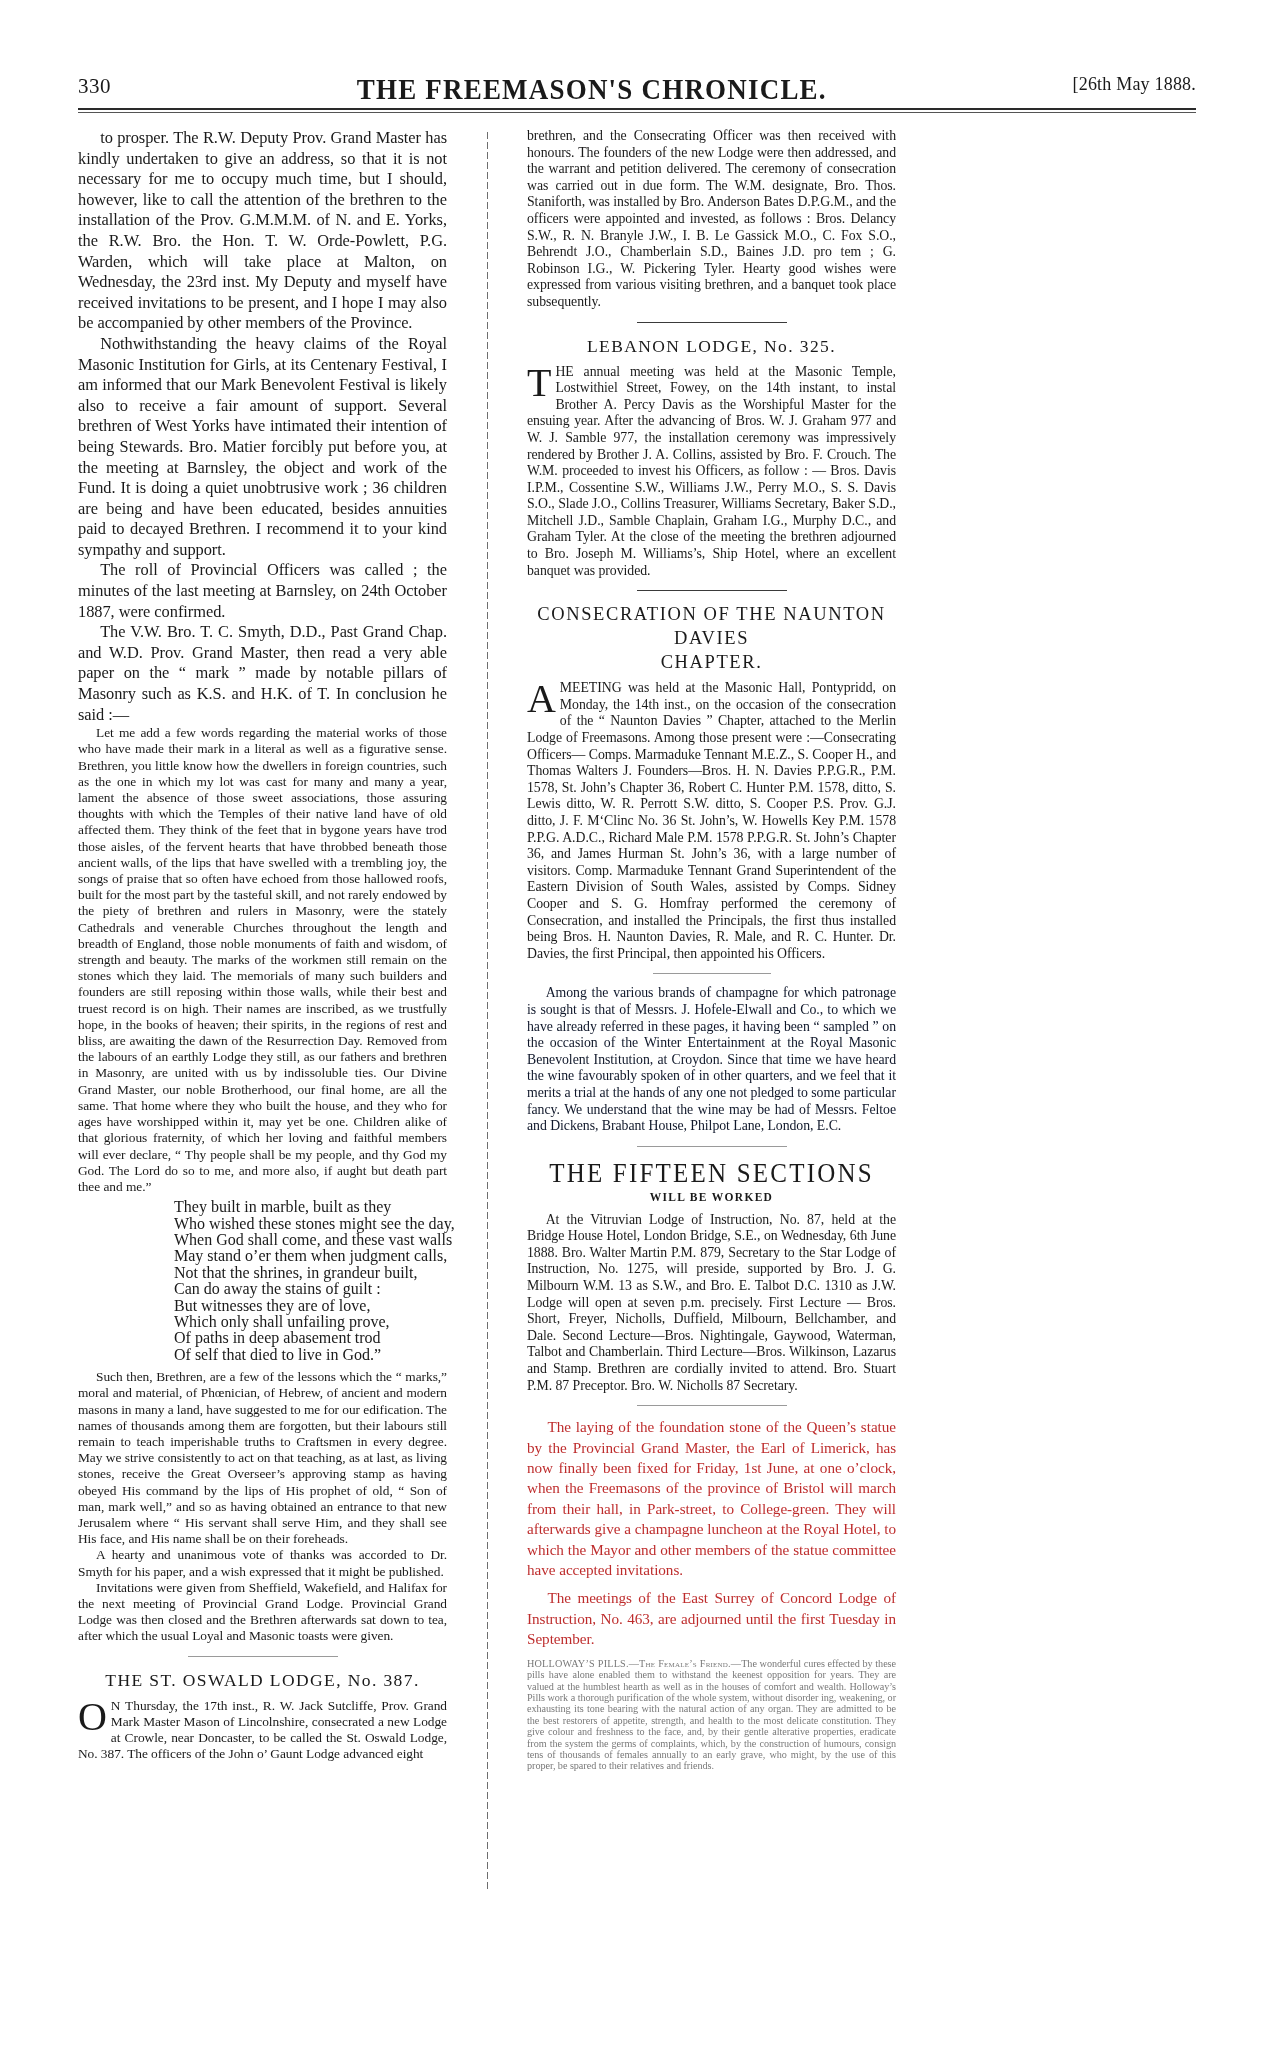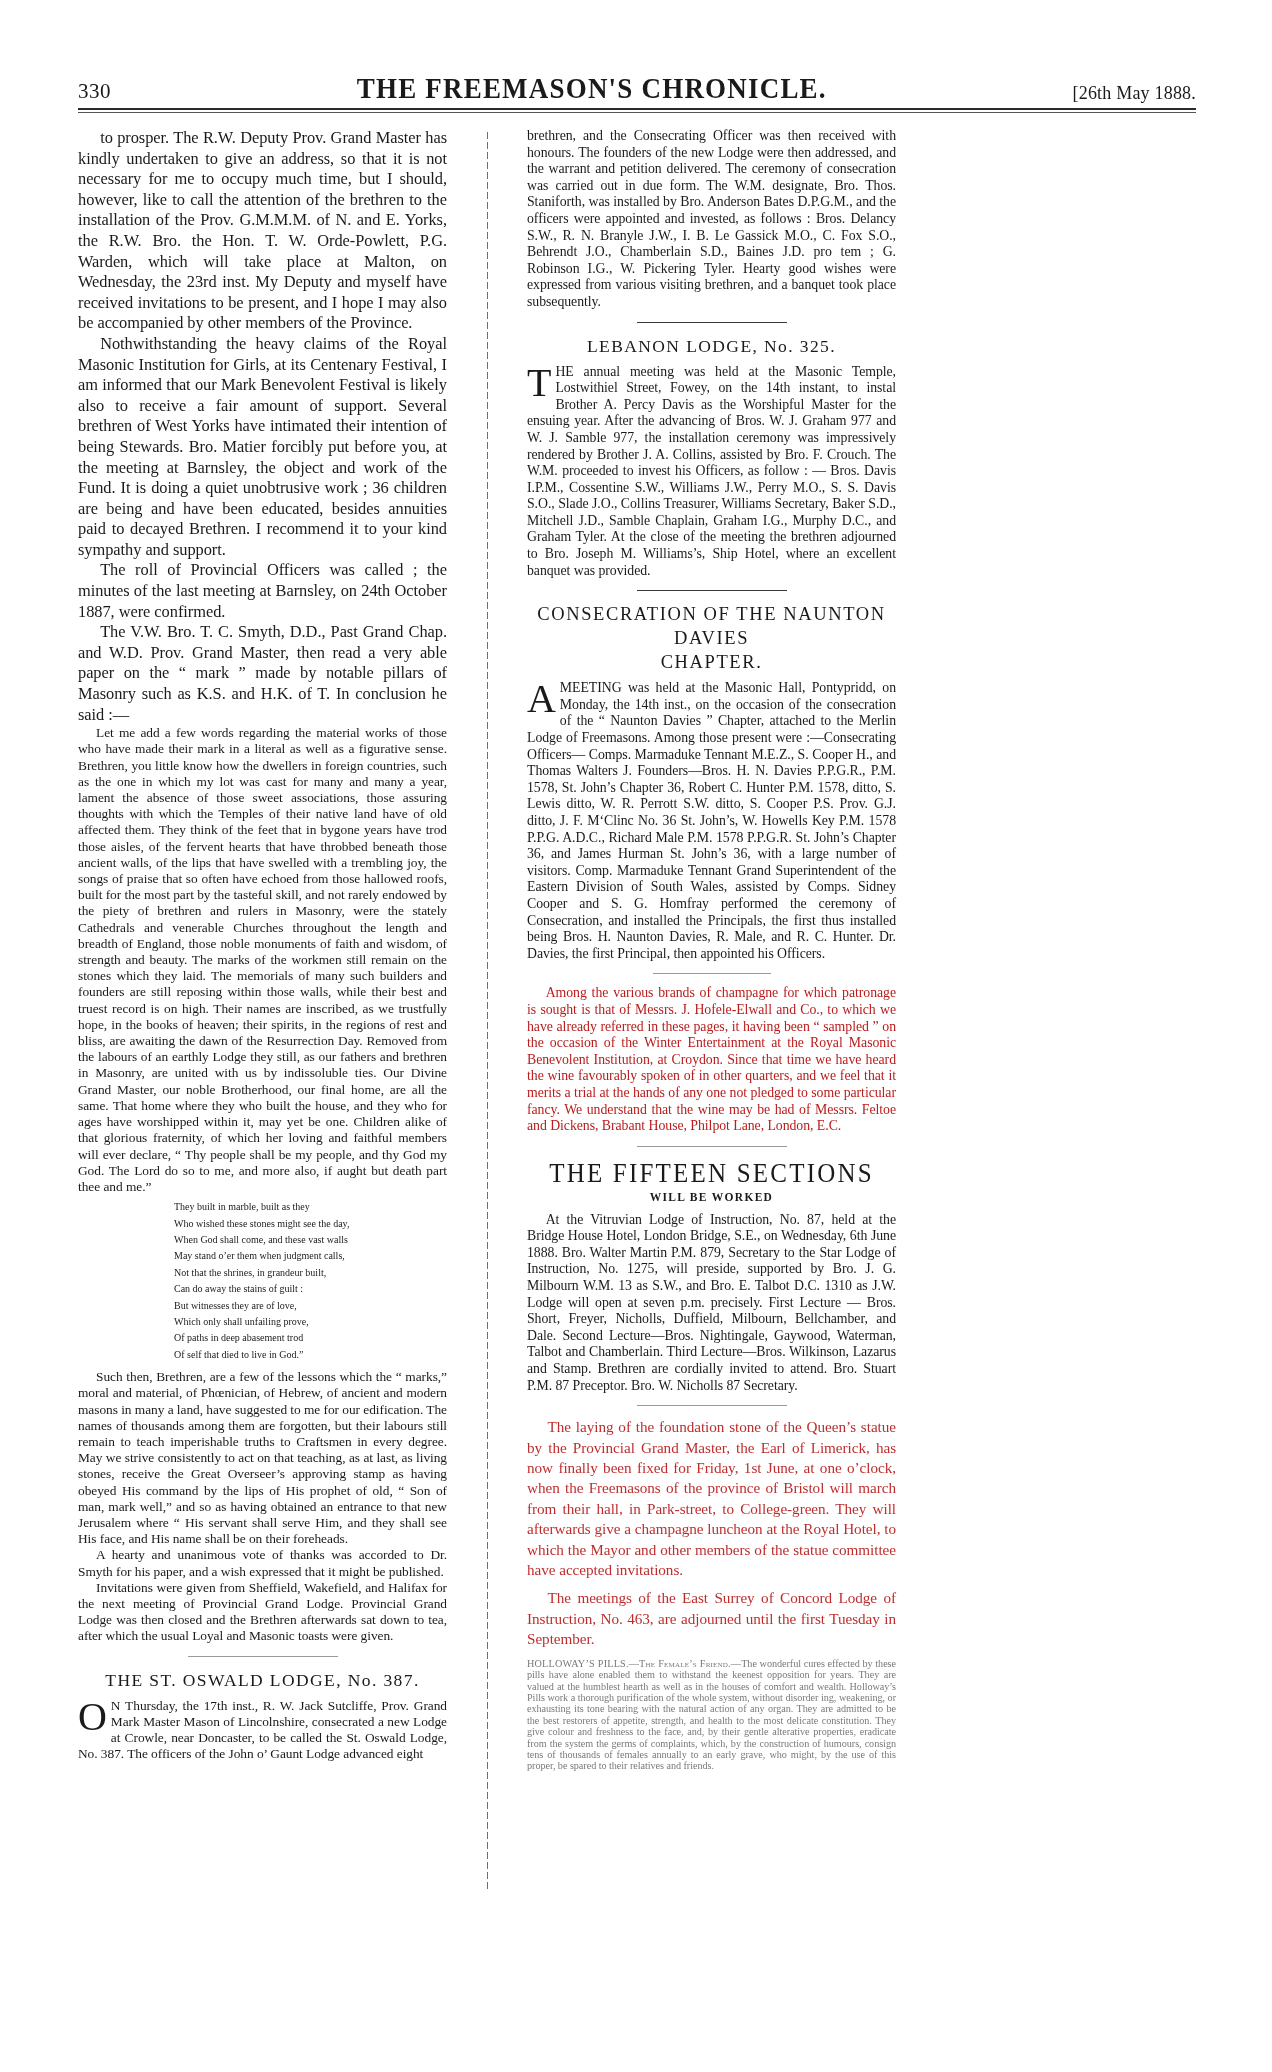--- a/index.html
+++ b/index.html
@@ -19,21 +19,21 @@
     box-sizing: border-box;
   }
 
   
   .running-head {
     position: absolute;
     left: 78px; top: 74px;
     width: 1118px;
     height: 30px;
     display: flex;
-    align-items: flex-end;
+    align-items: flex-start;
     justify-content: space-between;
   }
   .folio {
     font-size: 21px;
     letter-spacing: 0.5px;
     font-family: "Liberation Serif", serif;
   }
   .masthead {
     font-size: 27px;
     letter-spacing: 1.2px;
@@ -169,40 +169,40 @@
     line-height: 33px;
     padding: 2px 4px 0 0;
     font-family: "Liberation Serif", serif;
   }
   .dropcap-para .after-cap { }
 
   
   .verse {
     margin: 4px 0 6px 0;
     padding-left: 96px;
-    font-size: 10px;
+    font-size: 16px;
     line-height: 16.4px;
   }
   .verse .line { white-space: nowrap; text-indent: 0; }
 
   
   .advert {
     margin-top: 8px;
     font-size: 10.2px;
     line-height: 11.4px;
     text-align: justify;
     color: #5a5a5a;
     opacity: 0.82;
     filter: blur(0.22px);
   }
   .advert .ad-lead { font-variant: small-caps; letter-spacing: 0.2px; }
   .advert p { font-size: 10.2px; line-height: 11.4px; text-indent: 0; color: #5a5a5a; }
 
   
-  .worn { color: #b91c1c; }
+  .worn { color: #0f172a; }
   .worn-2 { color: #b91c1c; opacity: 0.93; }
 
   .pad-top-6 { margin-top: 6px; }
 </style>
 </head>
 <body>
 
 <div class="page">
 
   <div class="running-head">

